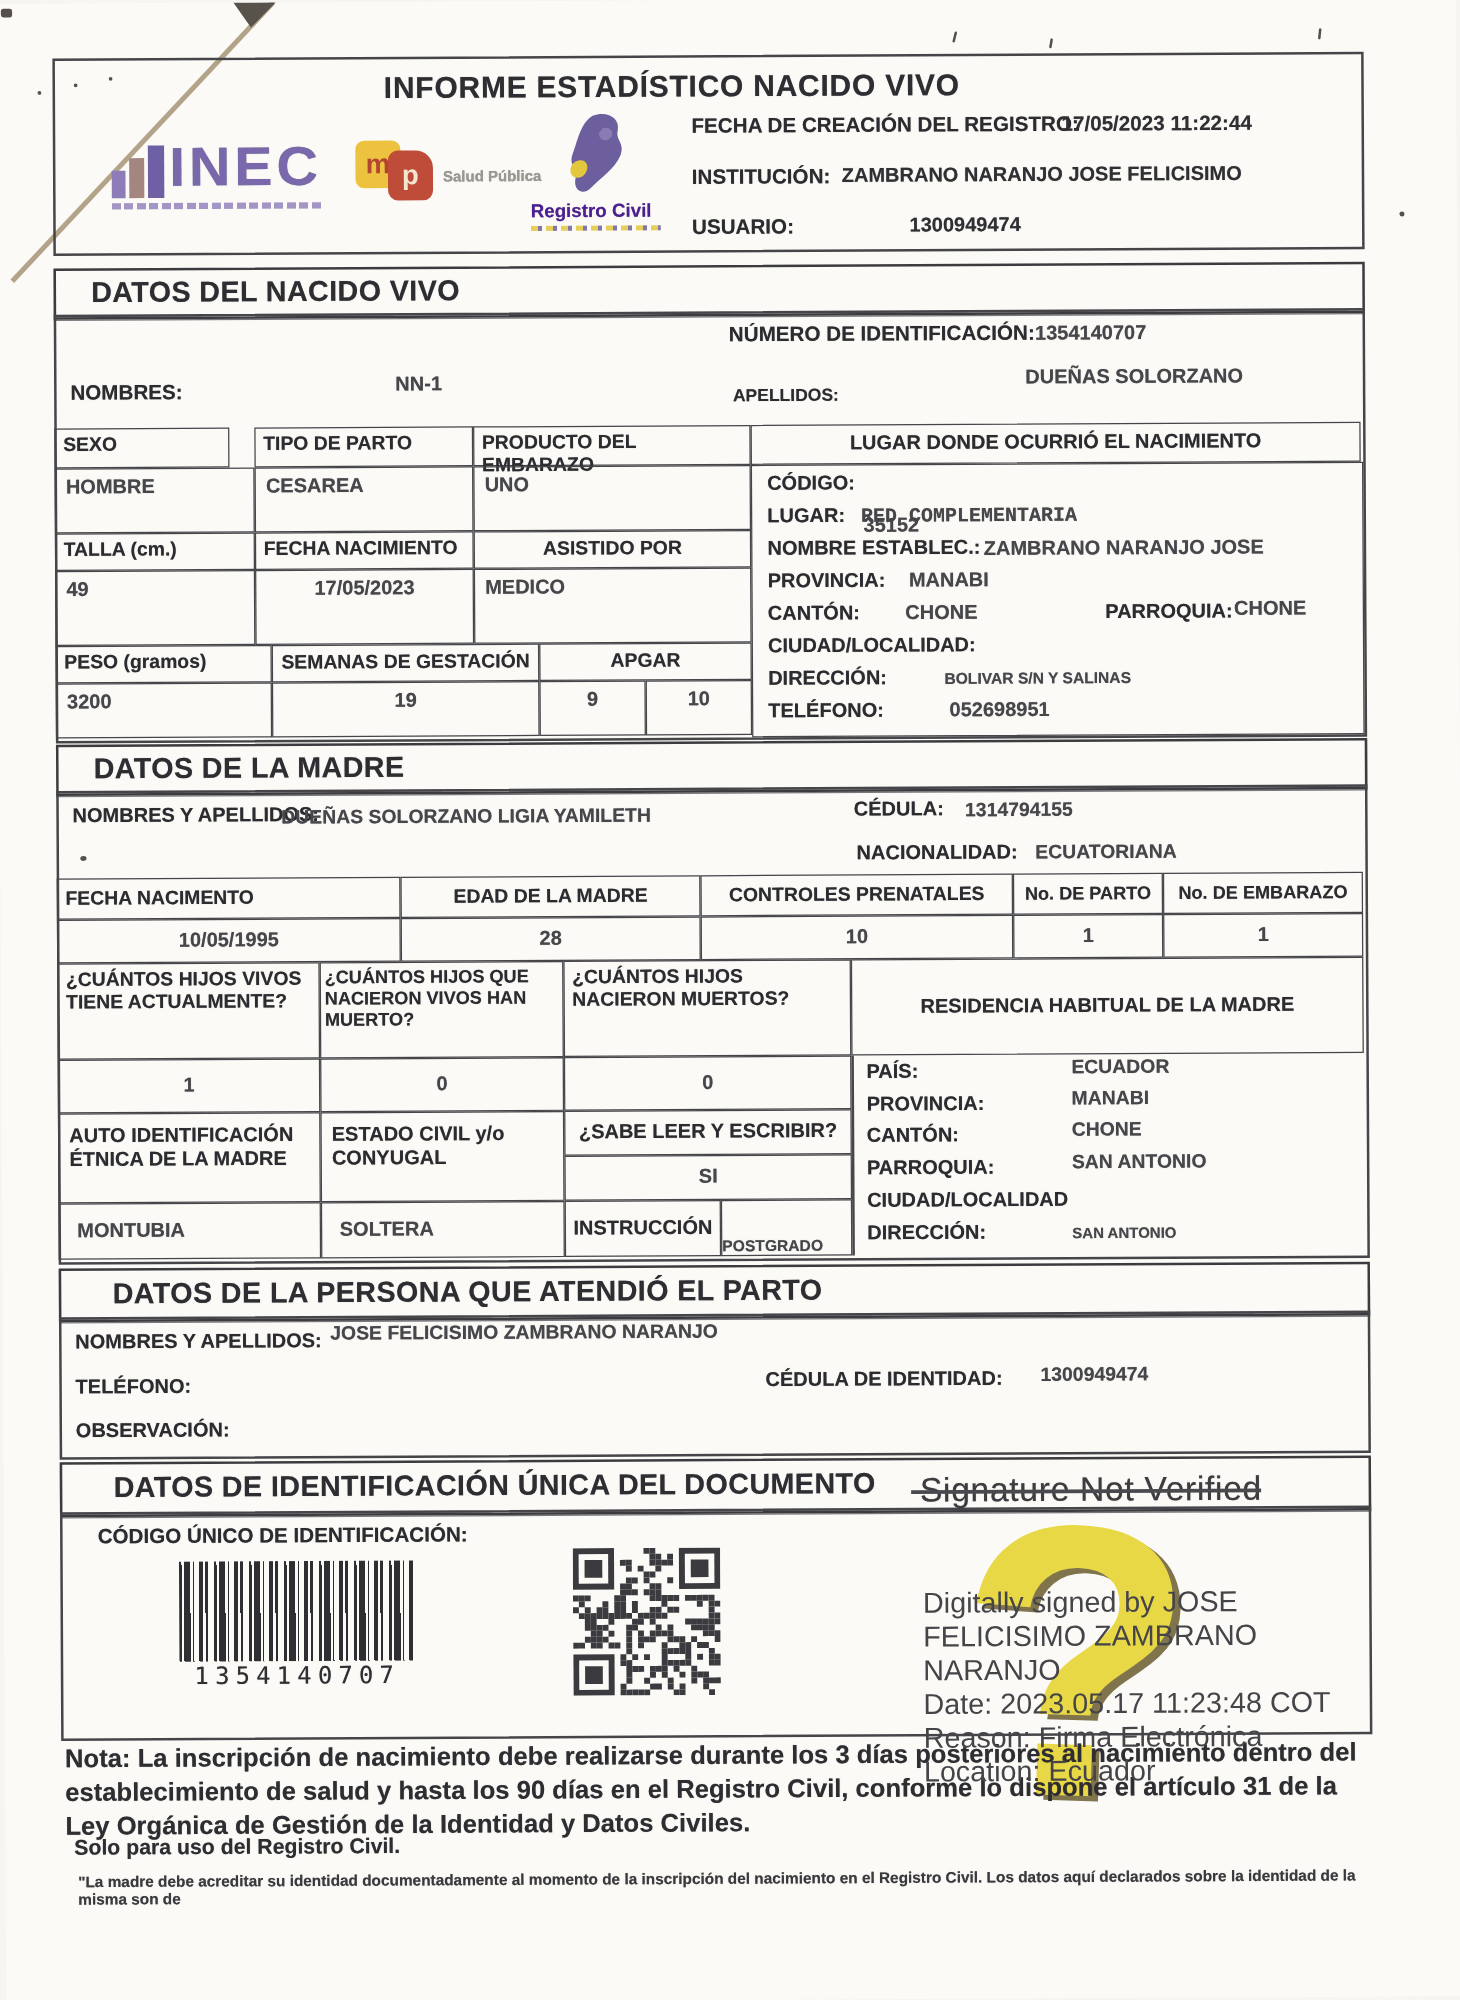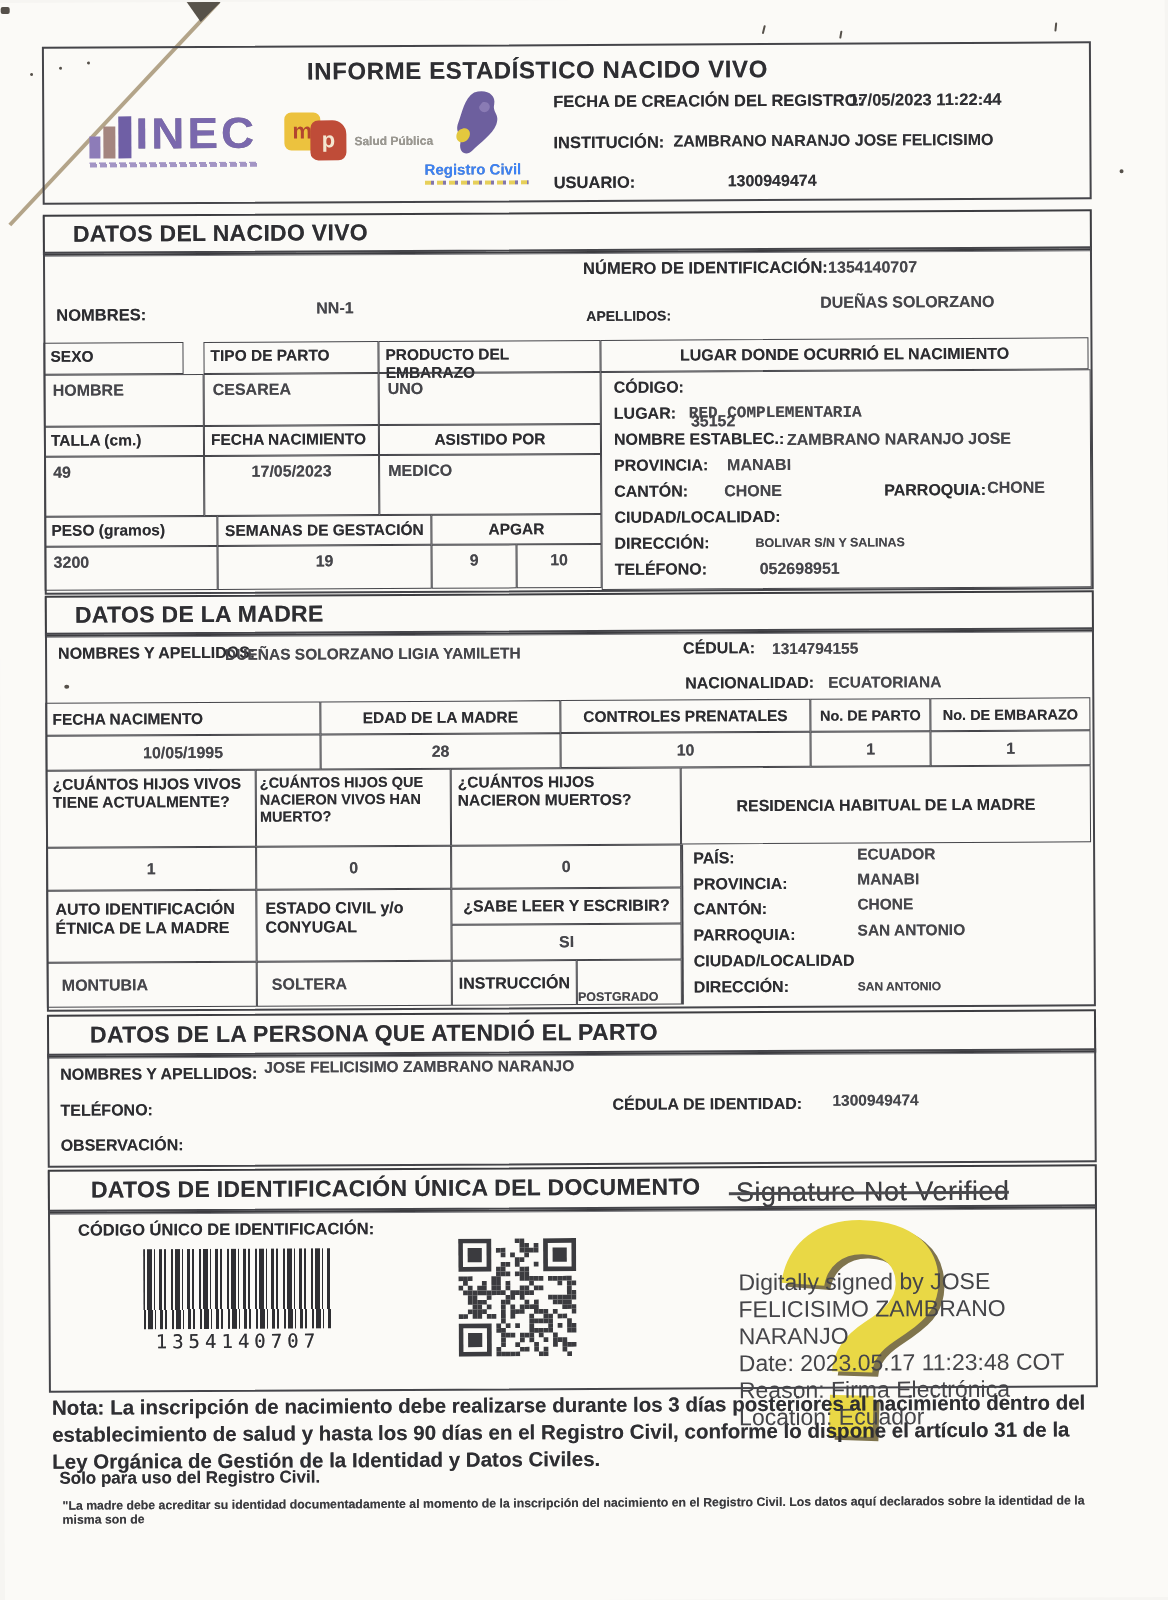--- a/index.html
+++ b/index.html
@@ -54,21 +54,21 @@
     <div class="abs" style="left:26px;top:14px;width:36px;height:40px;background:#bf4c38;border-radius:8px 14px 8px 8px;color:#f4e6cf;font-weight:bold;font-size:22px;text-align:center;line-height:40px;">p</div>
     <div class="abs scan" style="left:70px;top:28px;font-size:12px;color:#9b9890;font-weight:bold;">Salud Pública</div>
   </div>
 
   <div class="abs" style="left:425px;top:88px;width:120px;height:106px;">
     <svg width="120" height="72" viewBox="0 0 120 72">
       <path d="M52 4 C64 0 74 6 72 16 C70 24 78 26 74 36 C70 46 58 54 50 62 C44 68 36 64 38 54 C40 46 32 44 36 34 C40 24 42 10 52 4 Z" fill="#6d5f9e"></path>
       <path d="M40 40 C46 38 50 44 46 50 C42 56 34 54 34 48 C34 44 36 41 40 40 Z" fill="#e3c83e"></path>
       <path d="M60 14 C66 12 70 18 66 22 C62 26 56 22 57 18 Z" fill="#8a7bb4"></path>
     </svg>
-    <div class="abs scan" style="left:2px;top:72px;font-size:15px;font-weight:bold;color:#3b82f6;">Registro Civil</div>
+    <div class="abs scan" style="left:2px;top:72px;font-size:15px;font-weight:bold;color:#4c1d95;">Registro Civil</div>
     <div class="abs" style="left:2px;top:92px;width:104px;height:4px;background:repeating-linear-gradient(90deg,#e3c83e 0 6px,#6d5f9e 6px 9px,transparent 9px 12px);opacity:.85;"></div>
   </div>
 
   <div class="lbl scan" style="left:556px;top:92px;font-size:16.5px;">FECHA DE CREACIÓN DEL REGISTRO:</div>
   <div class="val scan" style="left:852px;top:92px;font-size:16.5px;color:#303034;">17/05/2023 11:22:44</div>
   <div class="lbl scan" style="left:556px;top:133px;font-size:16.5px;">INSTITUCIÓN:</div>
   <div class="val scan" style="left:676px;top:133px;font-size:16px;color:#303034;">ZAMBRANO NARANJO JOSE FELICISIMO</div>
   <div class="lbl scan" style="left:556px;top:173px;font-size:16.5px;">USUARIO:</div>
   <div class="val scan" style="left:730px;top:173px;font-size:16px;color:#303034;">1300949474</div>
 

